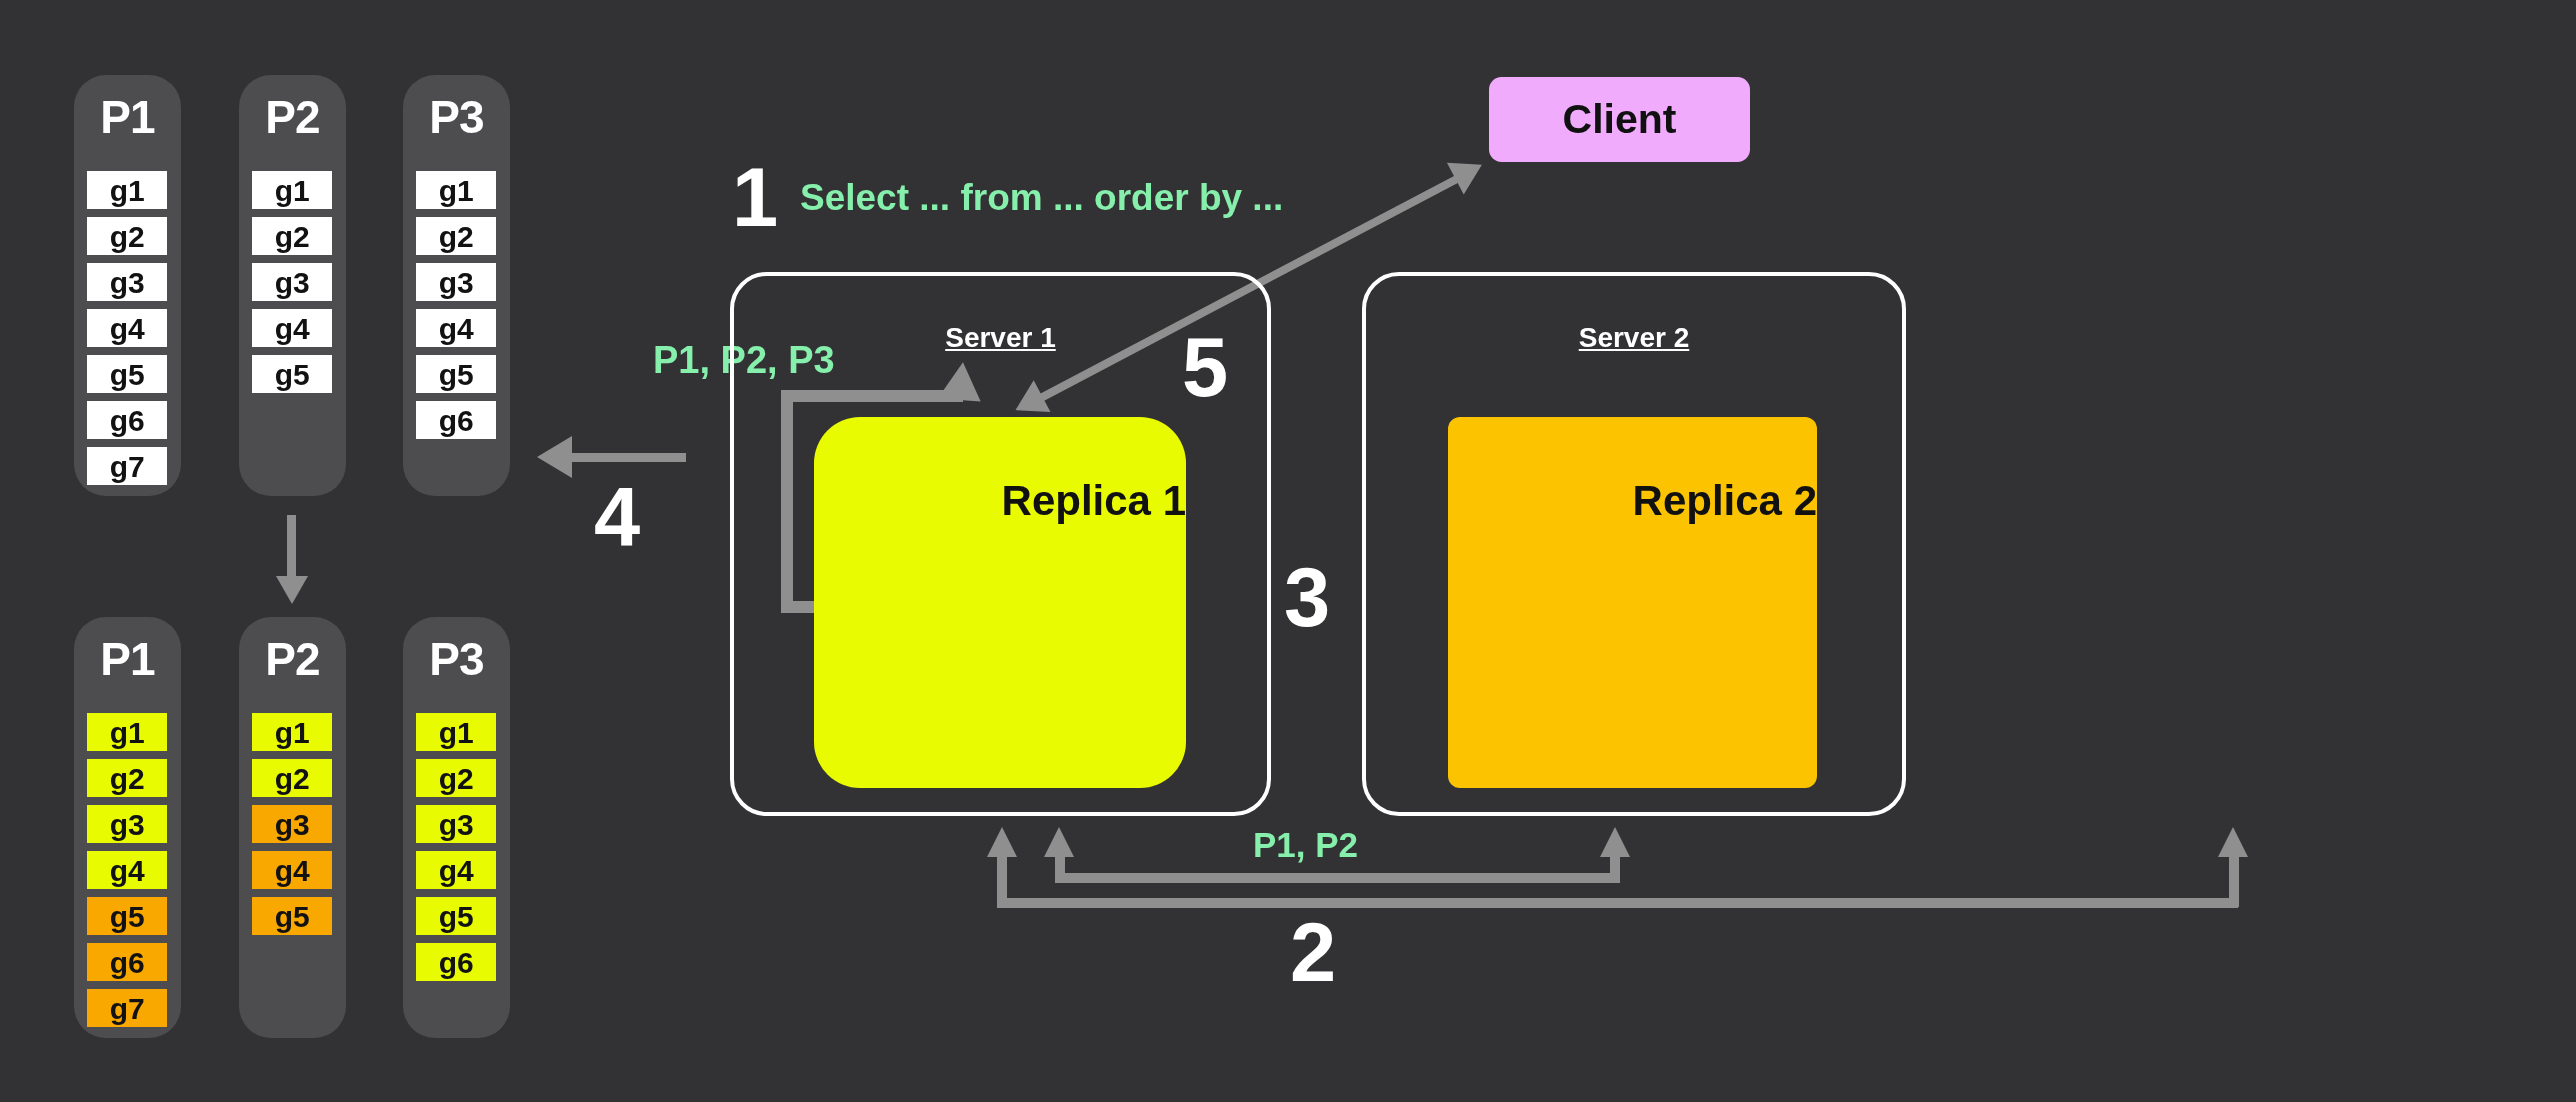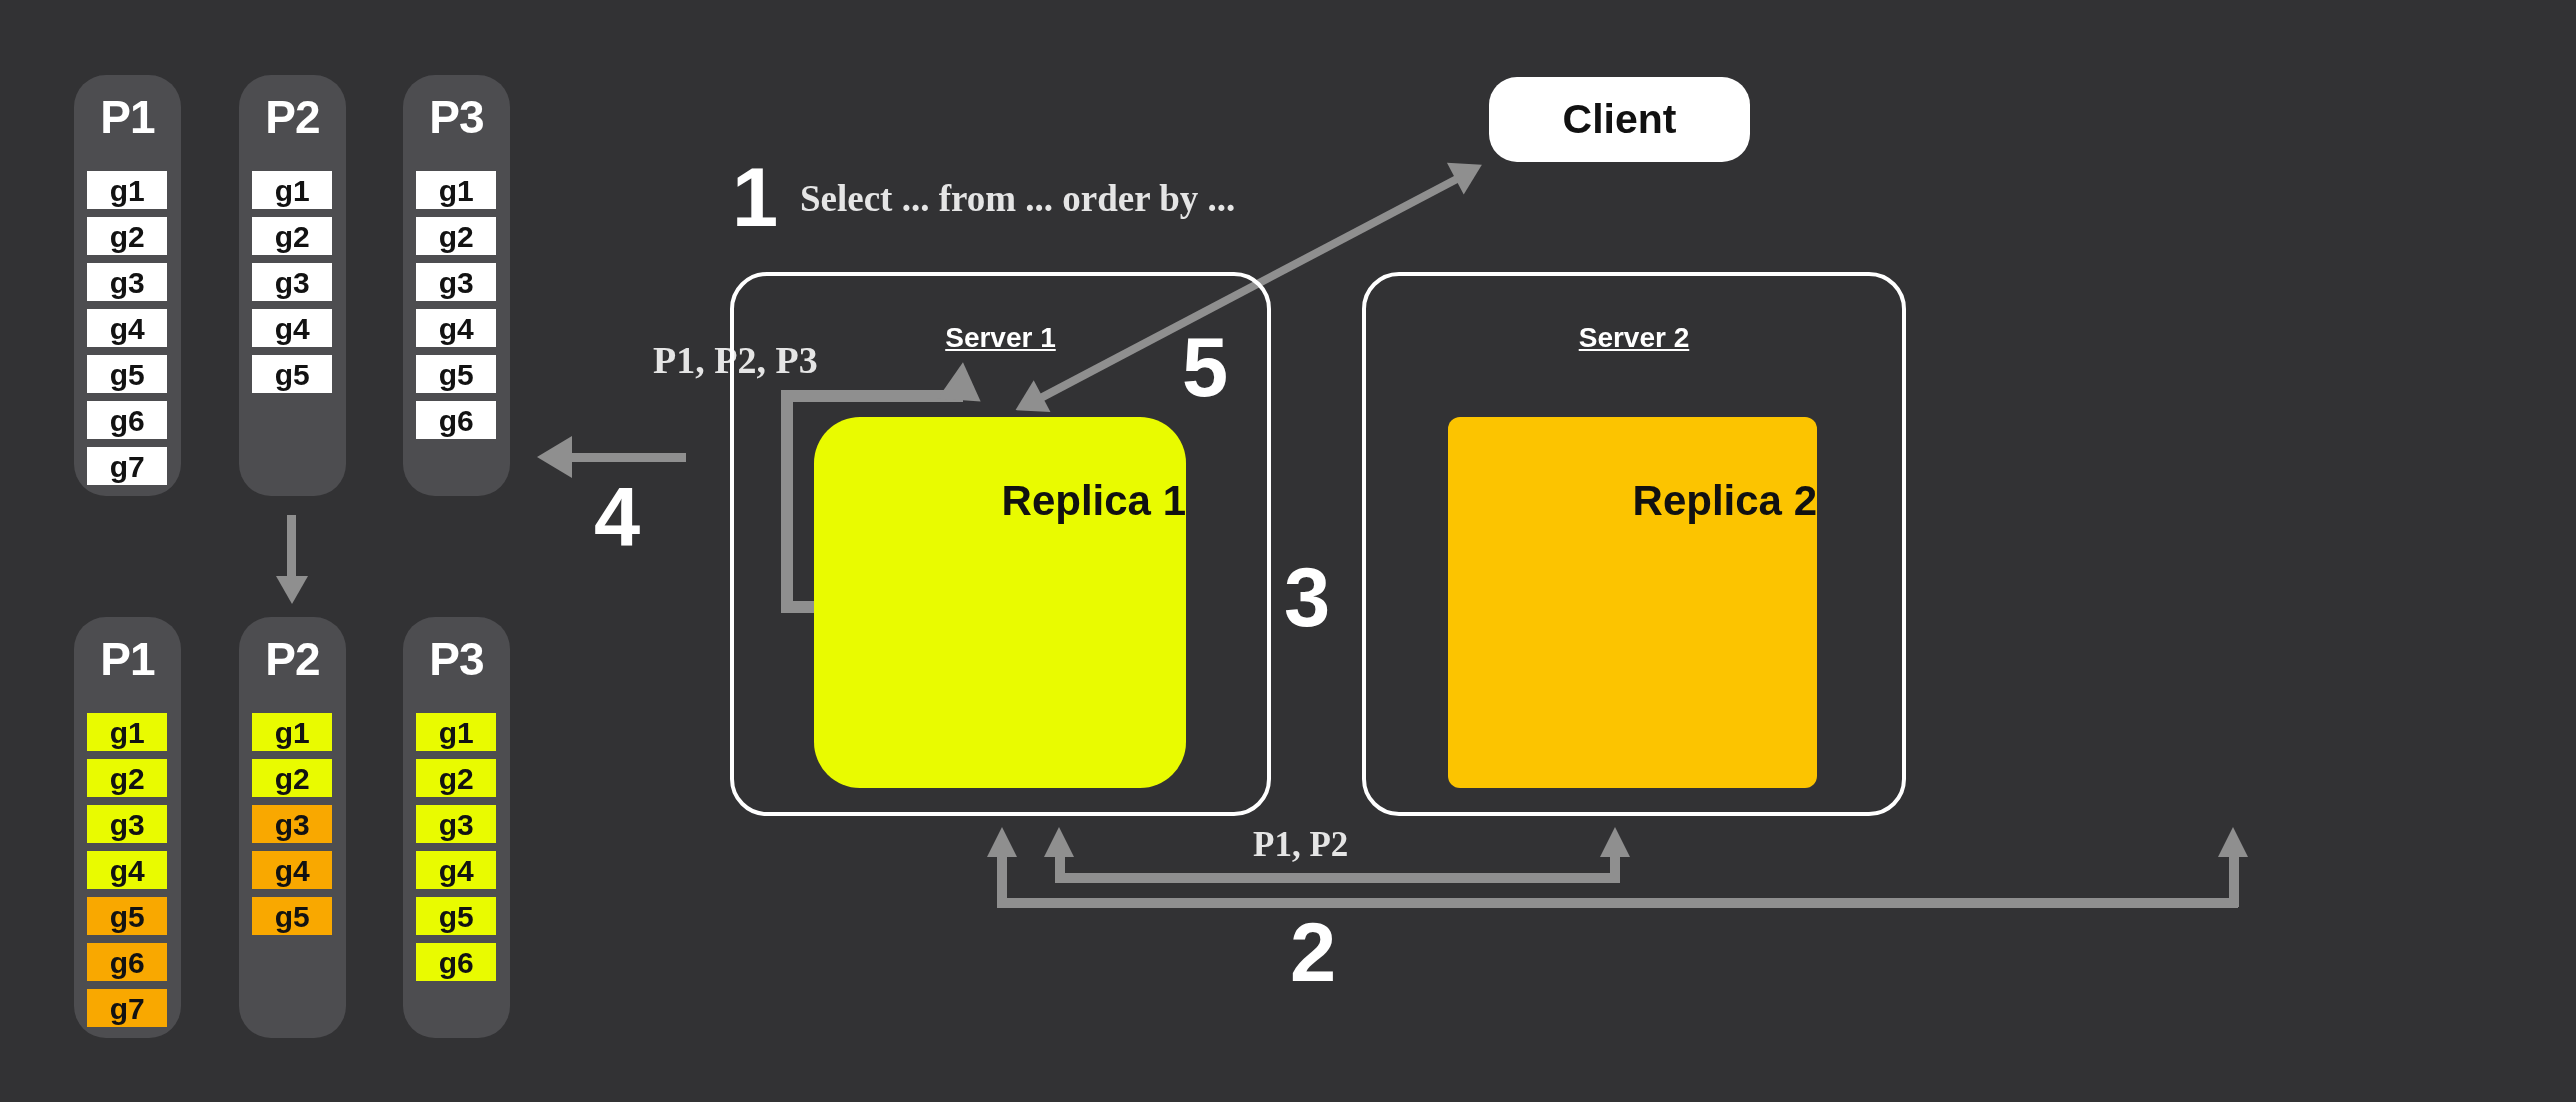--- a/index.html
+++ b/index.html
@@ -58,21 +58,21 @@
   .step-num{
     position:absolute;color:#ffffff;font-size:83px;
     transform:translate(-50%,-50%);line-height:83px;
   }
   #num1{left:755px;top:197px;}
   #num2{left:1313px;top:952px;}
   #num3{left:1307px;top:597px;}
   #num4{left:617px;top:517px;}
   #num5{left:1205px;top:367px;}
   
-  .wlabel{position:absolute;color:#e5e5e5;transform:translateY(-50%);white-space:nowrap;font-family:Liberation Serif, serif;}
+  .wlabel{position:absolute;color:#86efac;transform:translateY(-50%);white-space:nowrap;}
   #query-label{left:800px;top:198px;font-size:37px;}
   #p123-label{left:653px;top:360px;font-size:38px;}
   #p12-label{left:1253px;top:845px;font-size:35px;}
   
   .ar{position:absolute;background:#8f8f8f;}
   .tri{position:absolute;width:0;height:0;}
   
   #down-shaft{left:287px;top:515px;width:8.8px;height:64px;}
   #down-head{left:276px;top:576px;border-left:16px solid transparent;border-right:16px solid transparent;border-top:28px solid #8f8f8f;}
   
@@ -180,21 +180,21 @@
           <div class="cell" style="background: rgb(233, 251, 0);">g4</div>
           <div class="cell" style="background: rgb(233, 251, 0);">g5</div>
           <div class="cell" style="background: rgb(233, 251, 0);">g6</div>
         </div>
       </div>
     </div>
 
   <div class="step-num" id="num1">1</div>
   <div class="wlabel" id="query-label">Select ... from ... order by ...</div>
 
-  <div id="client" style="background: #ffffff; border-radius: 28px;">Client</div>
+  <div id="client" style="background: #f0abfc;">Client</div>
 
   <div id="client-line">
     <div class="shaft"></div>
     <div class="tri head-a"></div>
     <div class="tri head-b"></div>
   </div>
 
   <div class="wlabel" id="p123-label">P1, P2, P3</div>
   <div class="ar" id="loop-v"></div>
   <div class="ar" id="loop-top"></div>

